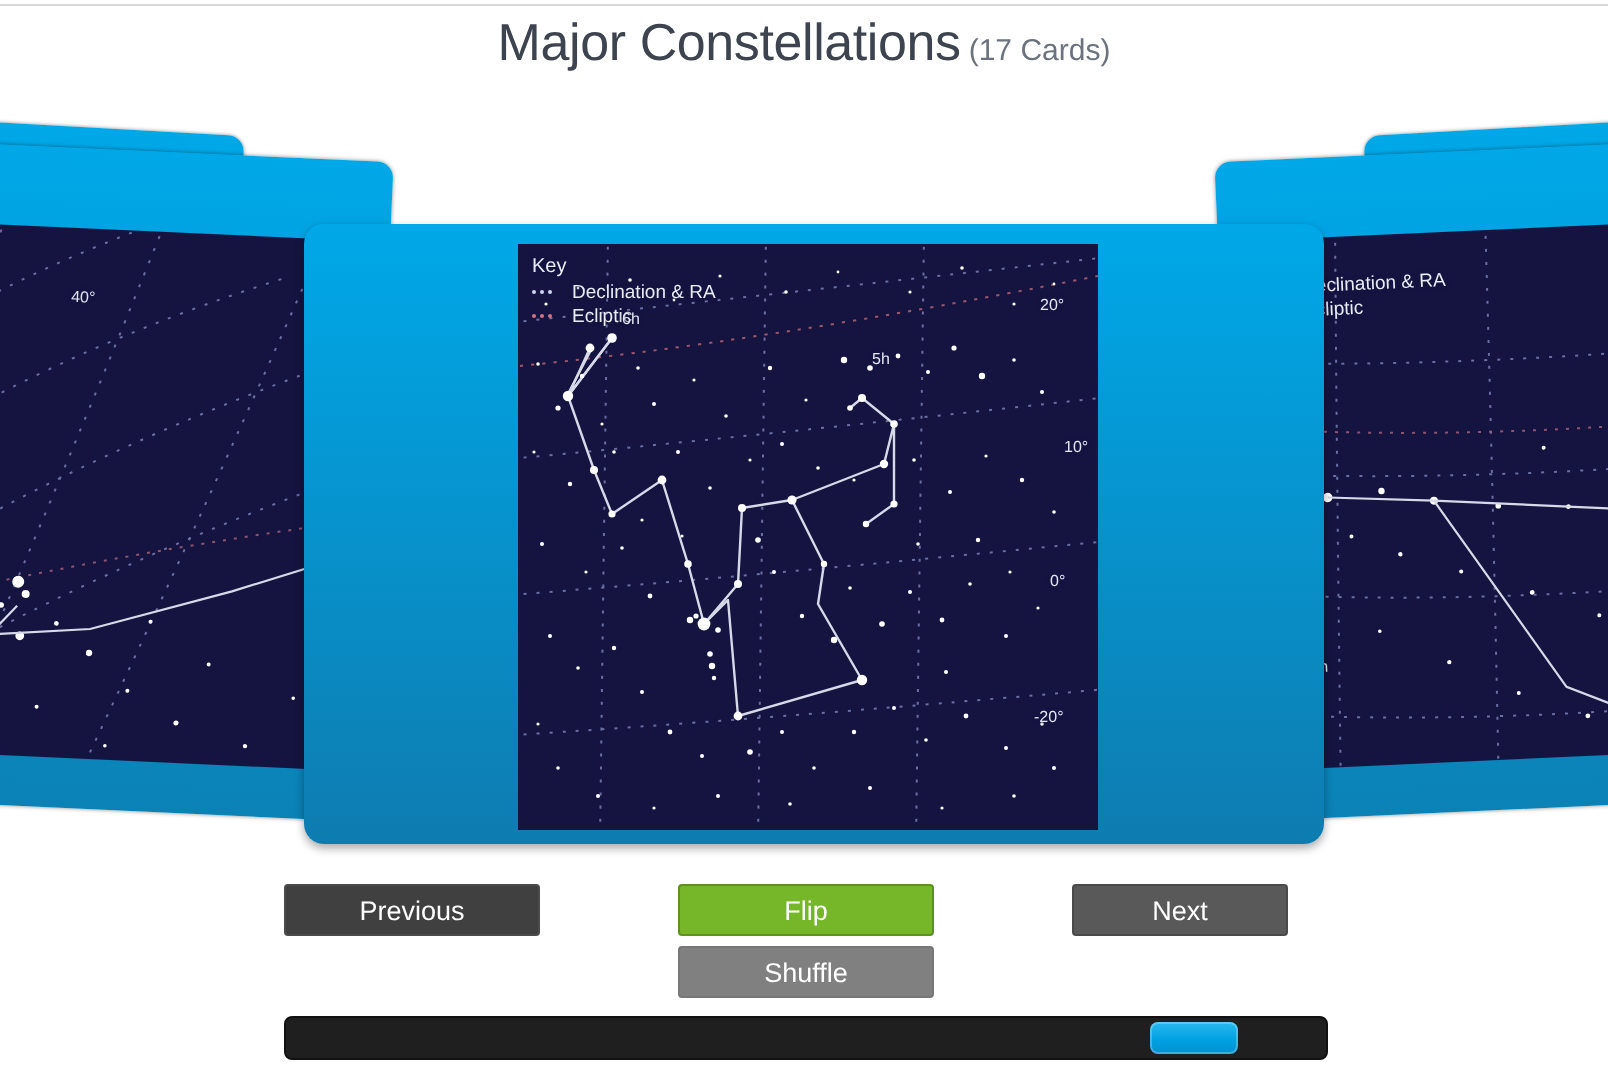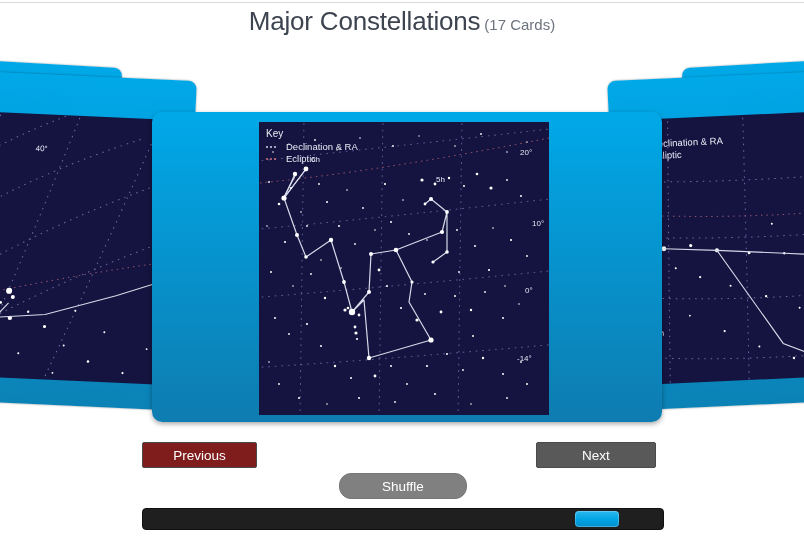--- a/index.html
+++ b/index.html
@@ -119,24 +119,24 @@
   .btn {
     position: absolute;
     height: 26px; line-height: 25px;
     text-align: center; color: #ffffff;
     font-size: 13.5px;
     border: 1px solid transparent;
     border-radius: 2px;
     cursor: pointer;
     user-select: none;
   }
-  #btn-prev { left: 142px; top: 4px; width: 115px; background: #7f1d1d; border-color: #4a4a4a; }
-  #btn-next { left: 536px; top: 4px; width: 120px; background: #595959; border-color: #4a4a4a; }
+  #btn-prev { left: 142px; top: 4px; width: 128px; background: #404040; border-color: #4a4a4a; }
+  #btn-next { left: 536px; top: 4px; width: 108px; background: #595959; border-color: #4a4a4a; }
   #btn-flip { left: 339px; top: 4px; width: 128px; background: #76b72a; border-color: #5d9120; }
-  #btn-shuffle { left: 339px; top: 35px; width: 128px; background: #808080; border-color: #777; border-radius: 12px; }
+  #btn-shuffle { left: 339px; top: 35px; width: 128px; background: #808080; border-color: #777; }
 
   
   .scrollbar {
     position: absolute; left: 142px; top: 508px;
     width: 522px; height: 22px;
     background: #1f1f1f;
     border-radius: 4px;
     border: 1px solid #111;
   }
   .scrollbar .thumb {
@@ -442,27 +442,28 @@
             <span class="dots ecl"><i></i><i></i><i></i></span>
             <span>Ecliptic</span>
           </div>
         </div>
 
         <span class="axlabel" style="left:52px; top:33px;">6h</span>
         <span class="axlabel" style="left:177px; top:29px;margin-top:24px;">5h</span>
         <span class="axlabel" style="left:261px; top:26px;">20°</span>
         <span class="axlabel" style="left:261px; top:97px;margin-left:12px;">10°</span>
         <span class="axlabel" style="left:266px; top:164px;">0°</span>
-        <span class="axlabel" style="left:258px; top:232px;">-14°</span>
+        <span class="axlabel" style="left:258px; top:232px;">-20°</span>
       </div>
     </div>
   </div>
 
   <div class="controls">
     <div class="btn" id="btn-prev">Previous</div>
+    <div class="btn" id="btn-flip">Flip</div>
     <div class="btn" id="btn-next">Next</div>
     <div class="btn" id="btn-shuffle">Shuffle</div>
   </div>
 
   <div class="scrollbar">
     <div class="thumb" id="sb-thumb" style="left: 432px;"></div>
   </div>
 
 </div>
 

